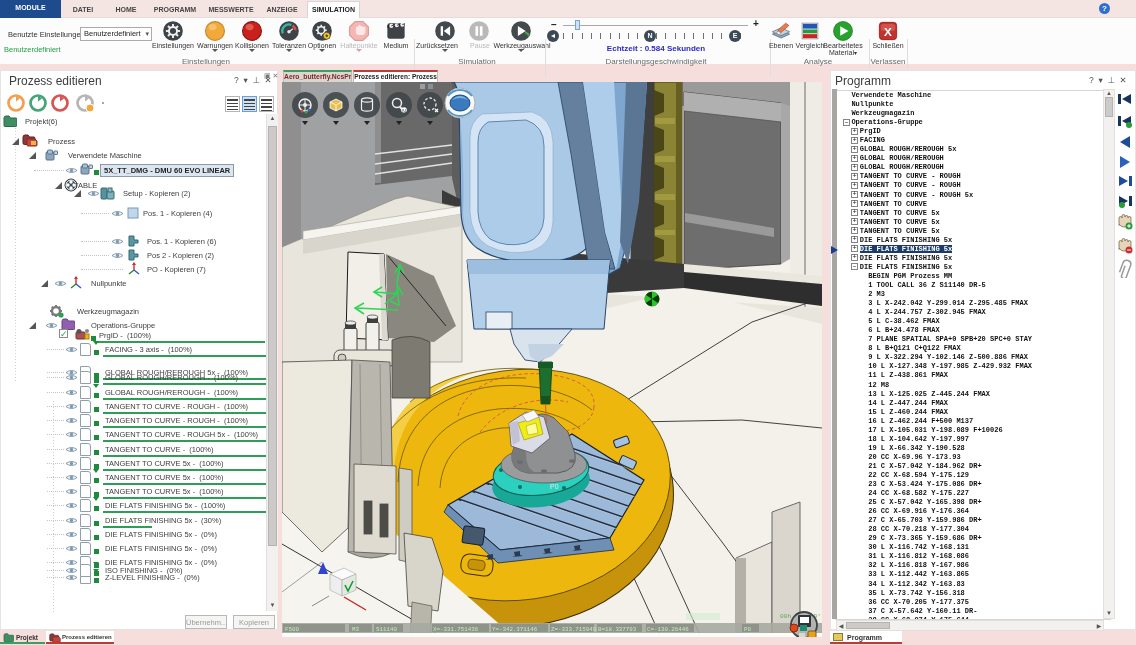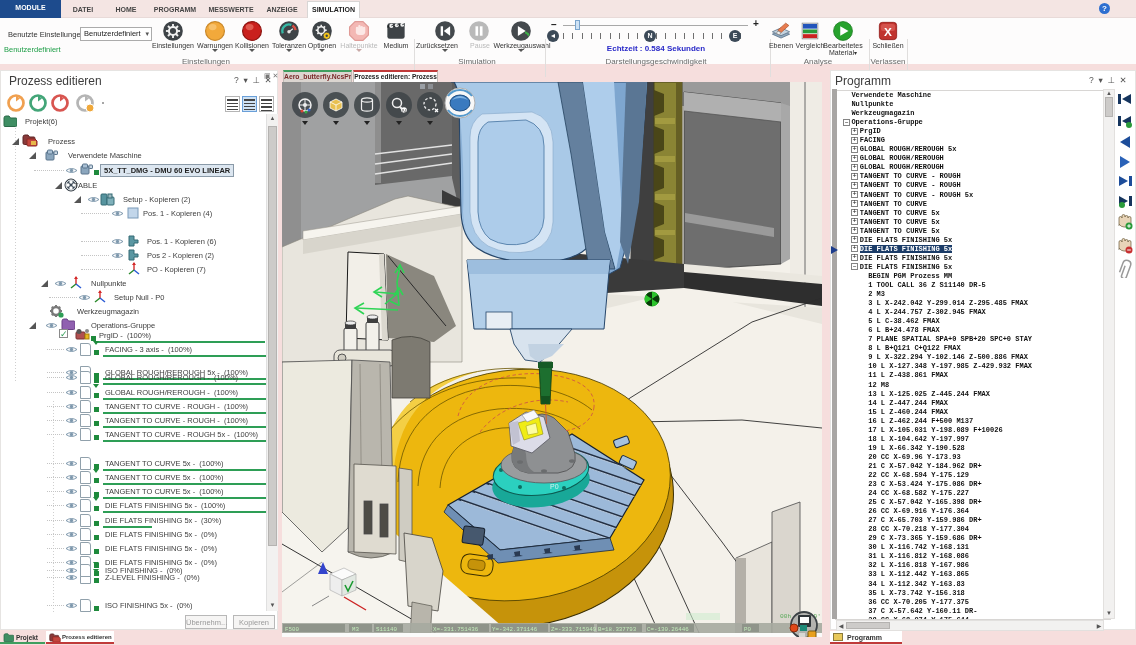--- a/index.html
+++ b/index.html
@@ -271,21 +271,21 @@
         <svg style="position:absolute;left:63px;top:0" width="14" height="14" viewBox="0 0 14 14">
           <circle cx="7" cy="7" r="6" fill="#3c4a56" stroke="#273038"></circle>
           <circle cx="7" cy="7" r="5" fill="none" stroke="#fff" stroke-width="1"></circle>
           <circle cx="7" cy="4" r="1.7" fill="#fff"></circle>
           <circle cx="7" cy="10" r="1.7" fill="#fff"></circle>
           <circle cx="4" cy="7" r="1.7" fill="#fff"></circle>
           <circle cx="10" cy="7" r="1.7" fill="#fff"></circle>
         </svg>
         <span class="ttx" style="left:73px">TABLE</span>
       </div>
- <div class="tr" style="top:121px">
+ <div class="tr" style="top:115px">
         <i class="exp" style="left:73px;top:4px"></i>
         <svg class="eye" style="left:86px" width="13" height="9" viewBox="0 0 13 9">
           <path d="M1 4.5 Q6.5 0.5 12 4.5 Q6.5 8.5 1 4.5Z" fill="#fff" stroke="#7e98ad"></path>
           <circle cx="6.5" cy="4.5" r="1.7" fill="#7e98ad"></circle>
         </svg>
         <svg style="position:absolute;left:99px;top:0" width="15" height="14" viewBox="0 0 15 14">
           <rect x="1" y="2" width="6" height="11" rx="1" fill="#56939e" stroke="#346a74"></rect>
           <rect x="7" y="5" width="7" height="8" rx="1" fill="#7fb0ba" stroke="#346a74"></rect>
           <rect x="8" y="2" width="4" height="4" fill="#9ab8be" stroke="#346a74"></rect>
         </svg>
@@ -340,34 +340,20 @@
           <path d="M1 4.5 Q6.5 0.5 12 4.5 Q6.5 8.5 1 4.5Z" fill="#fff" stroke="#7e98ad"></path>
           <circle cx="6.5" cy="4.5" r="1.7" fill="#7e98ad"></circle>
         </svg>
         <svg style="position:absolute;left:68px;top:0" width="14" height="13" viewBox="0 0 14 13">
           <line x1="7" y1="8" x2="7" y2="1" stroke="#d42a2a" stroke-width="1.4"></line>
           <path d="M7 0 l2 3 h-4z" fill="#d42a2a"></path>
           <line x1="7" y1="8" x2="2" y2="12" stroke="#2a8a2a" stroke-width="1.4"></line>
           <line x1="7" y1="8" x2="12" y2="12" stroke="#2a5ad4" stroke-width="1.4"></line>
         </svg>
         <span class="ttx" style="left:90px">Nullpunkte</span>
-      </div>
- <div class="tr" style="top:219px">
-        <span class="stub" style="left:48px;width:28px"></span>
-        <svg class="eye" style="left:77px" width="13" height="9" viewBox="0 0 13 9">
-          <path d="M1 4.5 Q6.5 0.5 12 4.5 Q6.5 8.5 1 4.5Z" fill="#fff" stroke="#7e98ad"></path>
-          <circle cx="6.5" cy="4.5" r="1.7" fill="#7e98ad"></circle>
-        </svg>
-        <svg style="position:absolute;left:92px;top:0" width="14" height="13" viewBox="0 0 14 13">
-          <line x1="7" y1="8" x2="7" y2="1" stroke="#d42a2a" stroke-width="1.4"></line>
-          <path d="M7 0 l2 3 h-4z" fill="#d42a2a"></path>
-          <line x1="7" y1="8" x2="2" y2="12" stroke="#2a8a2a" stroke-width="1.4"></line>
-          <line x1="7" y1="8" x2="12" y2="12" stroke="#2a5ad4" stroke-width="1.4"></line>
-        </svg>
-        <span class="ttx" style="left:113px">Setup Null - P0</span>
       </div>
  <div class="tr" style="top:233px">
         <svg style="position:absolute;left:48px;top:0" width="15" height="14" viewBox="0 0 15 14">
           <circle cx="7" cy="7" r="4" fill="none" stroke="#7a7a7a" stroke-width="2.4"></circle>
           <g stroke="#7a7a7a" stroke-width="2">
             <line x1="7" y1="1" x2="7" y2="3"></line>
             <line x1="7" y1="11" x2="7" y2="13"></line>
             <line x1="1" y1="7" x2="3" y2="7"></line>
             <line x1="11" y1="7" x2="13" y2="7"></line>
             <line x1="2.8" y1="2.8" x2="4.2" y2="4.2"></line>
@@ -474,20 +460,31 @@
         <span class="stub"></span>
         <svg class="eye" style="left:64px" width="13" height="9" viewBox="0 0 13 9">
           <path d="M1 4.5 Q6.5 0.5 12 4.5 Q6.5 8.5 1 4.5Z" fill="#fff" stroke="#7e98ad"></path>
           <circle cx="6.5" cy="4.5" r="1.7" fill="#7e98ad"></circle>
         </svg>
         <span class="doc"></span>
         <i class="gsq"></i>
         <span class="ttx">TANGENT TO CURVE - ROUGH 5x -&nbsp; (100%)</span>
         <b class="pb" style="width:164px"></b>
       </div>
+<div class="tr" style="top:371px">
+        <span class="stub"></span>
+        <svg class="eye" style="left:64px" width="13" height="9" viewBox="0 0 13 9">
+          <path d="M1 4.5 Q6.5 0.5 12 4.5 Q6.5 8.5 1 4.5Z" fill="#fff" stroke="#7e98ad"></path>
+          <circle cx="6.5" cy="4.5" r="1.7" fill="#7e98ad"></circle>
+        </svg>
+        <span class="doc"></span>
+        <i class="gsq"></i>
+        <span class="ttx">TANGENT TO CURVE -&nbsp; (100%)</span>
+        <b class="pb" style="width:164px"></b>
+      </div>
 <div class="tr" style="top:385px">
         <span class="stub"></span>
         <svg class="eye" style="left:64px" width="13" height="9" viewBox="0 0 13 9">
           <path d="M1 4.5 Q6.5 0.5 12 4.5 Q6.5 8.5 1 4.5Z" fill="#fff" stroke="#7e98ad"></path>
           <circle cx="6.5" cy="4.5" r="1.7" fill="#7e98ad"></circle>
         </svg>
         <span class="doc"></span>
         <i class="gsq"></i>
         <span class="ttx">TANGENT TO CURVE 5x -&nbsp; (100%)</span>
         <b class="pb" style="width:164px"></b>
@@ -582,30 +579,20 @@
 <div class="tr" style="top:492px">
         <span class="stub"></span>
         <svg class="eye" style="left:64px" width="13" height="9" viewBox="0 0 13 9">
           <path d="M1 4.5 Q6.5 0.5 12 4.5 Q6.5 8.5 1 4.5Z" fill="#fff" stroke="#7e98ad"></path>
           <circle cx="6.5" cy="4.5" r="1.7" fill="#7e98ad"></circle>
         </svg>
         <span class="doc"></span>
         <i class="gdn"></i>
         <i class="gsq"></i>
         <span class="ttx">ISO FINISHING -&nbsp; (0%)</span>
-      </div>
-<div class="tr" style="top:527px">
-        <span class="stub"></span>
-        <svg class="eye" style="left:64px" width="13" height="9" viewBox="0 0 13 9">
-          <path d="M1 4.5 Q6.5 0.5 12 4.5 Q6.5 8.5 1 4.5Z" fill="#fff" stroke="#7e98ad"></path>
-          <circle cx="6.5" cy="4.5" r="1.7" fill="#7e98ad"></circle>
-        </svg>
-        <span class="doc"></span>
-        <i class="gsq"></i>
-        <span class="ttx">ISO FINISHING 5x -&nbsp; (0%)</span>
       </div>
 <div class="sb" style="left:265px;top:43px;width:12px;height:497px;border-left:1px solid #e0e0e0"></div>
 <div class="sbarr" style="left:266px;top:44px;width:11px">▲</div>
 <div class="sbarr" style="left:266px;top:531px;width:11px">▼</div>
 <div class="sbth" style="left:267px;top:55px;width:9px;height:420px"></div>
 <div style="position:absolute;left:184px;top:544px;width:42px;height:14px;border:1px solid #b8b8b8;background:#f6f5f4;font-size:7.5px;color:#9a9a9a;text-align:center;line-height:13px">Übernehm...</div>
 <div style="position:absolute;left:232px;top:544px;width:42px;height:14px;border:1px solid #b8b8b8;background:#f6f5f4;font-size:7.5px;color:#9a9a9a;text-align:center;line-height:13px">Kopieren</div>
 </div>
     <div style="position:absolute;left:264px;top:72px;font-size:7px;color:#777">▣ ✕</div>
     <div class="vtab" style="left:283px;width:69px;font-size:6.8px;background:#dbd5d0;border-top:2px solid #3f9e5f;border-left:1px solid #c0bab5;border-right:1px solid #c0bab5;color:#7a2a2a">Aero_butterfly.NcsPrj</div>

